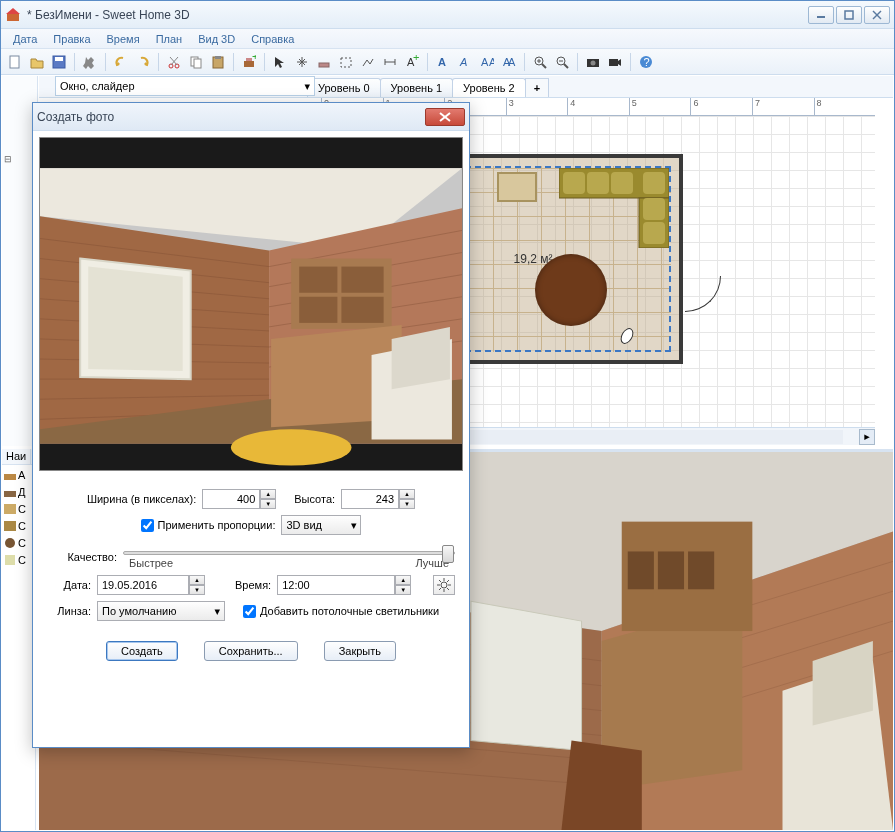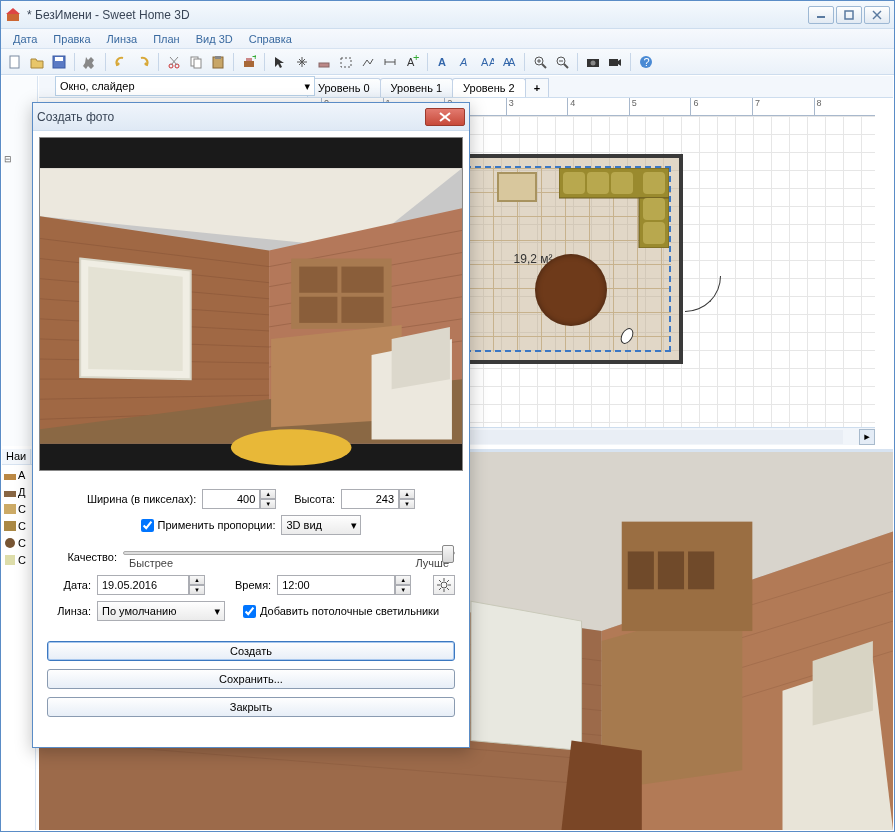--- a/index.html
+++ b/index.html
@@ -65,21 +65,21 @@
 .spinner input { width:58px; height:20px; border:1px solid #abadb3; text-align:right; padding:0 4px; }
 .spin-btns { width:16px; display:flex; flex-direction:column; }
 .spin-btns button { height:10px; border:1px solid #abadb3; background:linear-gradient(#f8f8f8,#e4e4e4); font-size:6px; padding:0; cursor:pointer;}
 .cb { display:flex; align-items:center; gap:4px; }
 .cb input { width:13px; height:13px; }
 .select { height:20px; border:1px solid #abadb3; background:linear-gradient(#fefefe,#ebebeb); display:flex; align-items:center; padding:0 4px; gap:4px; cursor:pointer;}
 .slider-wrap { margin:10px 0 4px; }
 .slider-track { height:4px; background:#ddd; border:1px solid #aaa; border-radius:2px; position:relative; margin:6px 0 2px;}
 .slider-thumb { position:absolute; right:0; top:-7px; width:12px; height:18px; background:linear-gradient(#f8f8f8,#d8d8d8); border:1px solid #888; border-radius:2px; cursor:pointer;}
 .slider-labels { display:flex; justify-content:space-between; font-size:10px; color:#444; padding:0 6px;}
-.btnrow { display:flex; justify-content:center; gap:8px; padding:14px 0 6px;flex-direction:column; }
+.btnrow { display:flex; justify-content:center; gap:26px; padding:14px 0 6px; }
 .btn { padding:3px 14px; border:1px solid #8a9bb1; border-radius:3px; background:linear-gradient(#fefefe,#e7eef7); cursor:pointer; font-size:11px;}
 .btn.primary { border-color:#3c78c0; box-shadow:0 0 0 1px #a7c7ee inset; }
 .sunbtn { width:22px; height:20px; border:1px solid #abadb3; background:linear-gradient(#fefefe,#ebebeb); display:flex; align-items:center; justify-content:center; cursor:pointer;}
 .lp-item { height:17px; display:flex; align-items:center; padding:0 2px; gap:2px; overflow:hidden; }
 
 
 .nav-head { position:absolute; left:1px; top:460px; width:300px; height:16px; background:#f3f7fc; border-bottom:1px solid #d7e3f1; display:flex; font-size:10px;}
 .nav-head span { padding:1px 4px; border-right:1px solid #d7e3f1;}
 .leftfurn { position:absolute; left:1px; top:477px; width:34px; bottom:1px; background:#fff; border-right:1px solid #d7e3f1;}
 
@@ -113,21 +113,21 @@
             <line x1="1" y1="1" x2="9" y2="9" stroke="#5a7aa0" stroke-width="1.5"></line>
             <line x1="9" y1="1" x2="1" y2="9" stroke="#5a7aa0" stroke-width="1.5"></line>
           </svg>
         </div>
     </div>
   </div>
 
   <div class="menubar">
     <span class="mi">Дата</span>
     <span class="mi">Правка</span>
-    <span class="mi">Линза</span>
+    <span class="mi">Время</span>
     <span class="mi">План</span>
     <span class="mi">Вид 3D</span>
     <span class="mi">Справка</span>
   </div>
 
   <div class="toolbar">
     <div class="tb-btn">
         <svg width="14" height="14">
           <rect x="2" y="1" width="9" height="12" fill="#fff" stroke="#7a8aa0"></rect>
         </svg>

